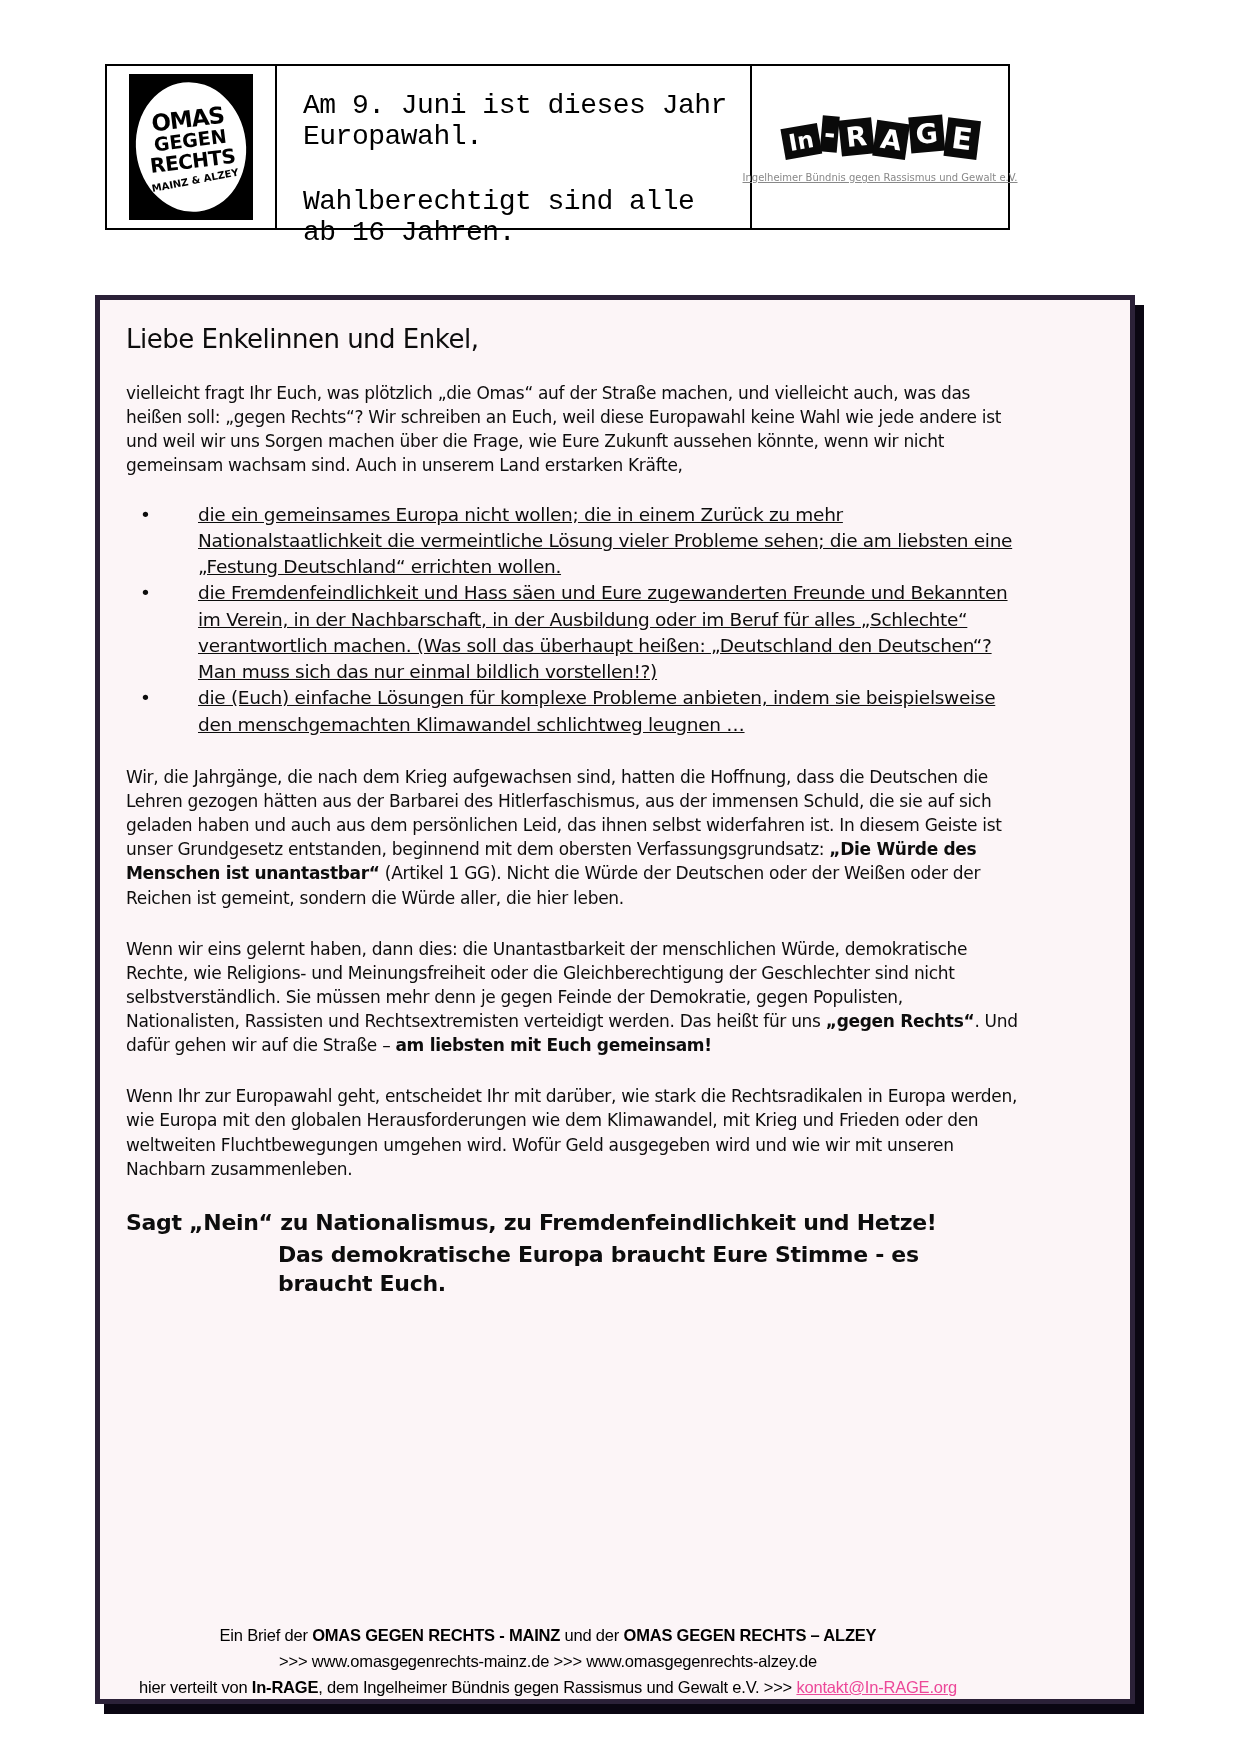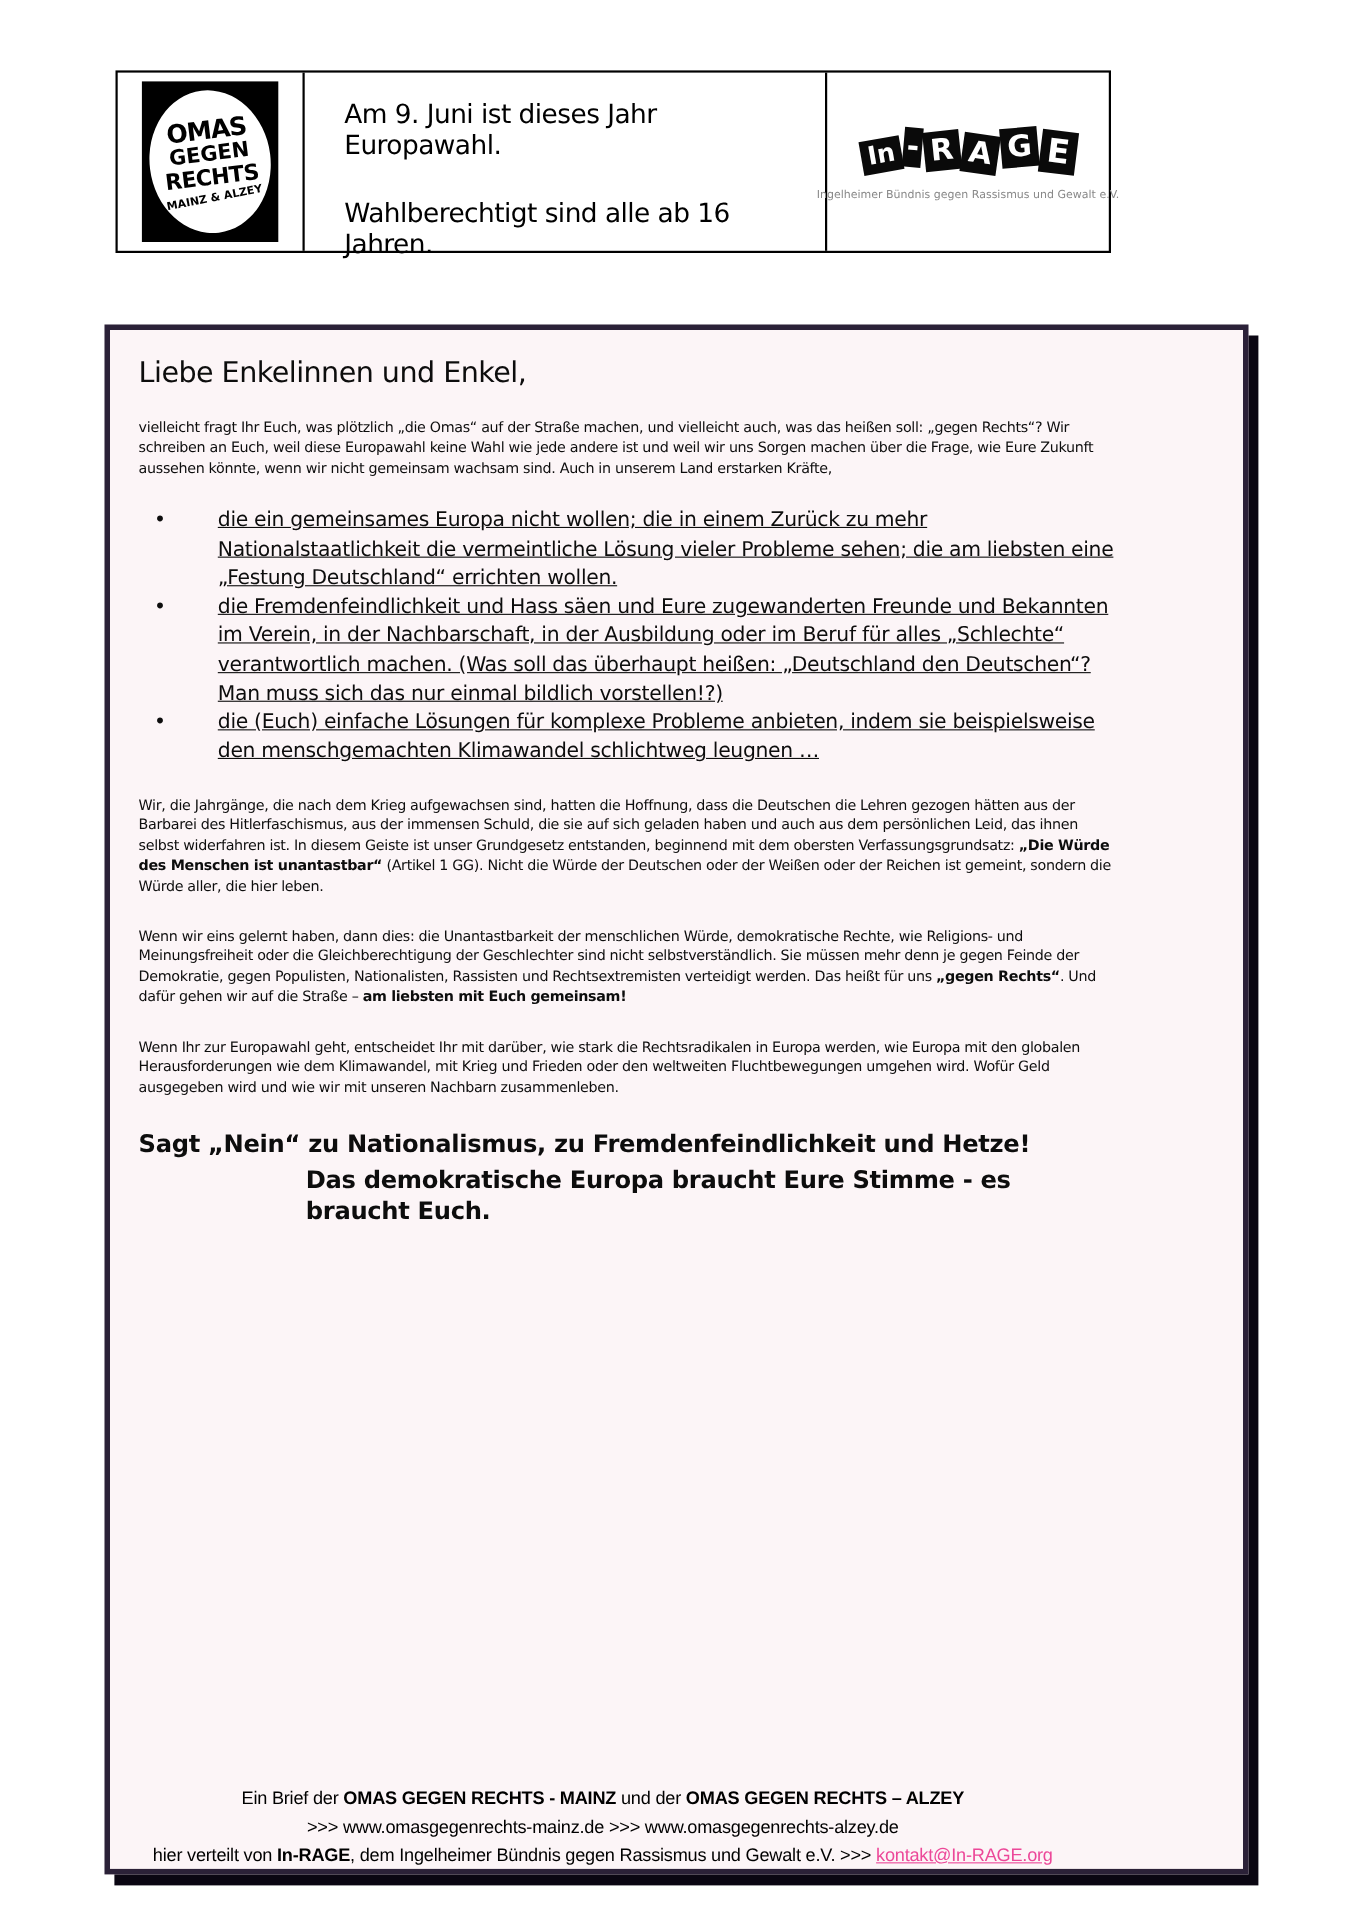--- a/index.html
+++ b/index.html
@@ -21,41 +21,41 @@
   .cell-inrage{width:256px;display:flex;flex-direction:column;align-items:center;justify-content:center;}
 
   .omas-rect{width:124px;height:146px;background:#000;display:flex;align-items:center;justify-content:center;}
   .omas-ellipse{width:110px;height:130px;background:#fff;border-radius:50%;
     transform:rotate(-7deg);display:flex;flex-direction:column;align-items:center;justify-content:center;text-align:center;}
   .omas-l1{font-weight:800;font-size:23px;letter-spacing:-1px;line-height:1.0;}
   .omas-l2{font-weight:700;font-size:19px;line-height:1.05;}
   .omas-l3{font-weight:900;font-size:20px;letter-spacing:-0.5px;line-height:1.05;}
   .omas-l4{font-weight:800;font-size:10px;margin-top:3px;transform:rotate(-4deg);white-space:nowrap;}
 
-  .announce-line{font-size:24px;letter-spacing:-0.5px;margin:0 0 34px 10px;}
+  .announce-line{font-size:28px;letter-spacing:-0.5px;margin:0 0 34px 0;font-family:Liberation Mono, monospace;}
 
   .inrage-tiles{display:flex;align-items:center;margin-top:6px;}
   .tile{background:#0a0a0a;color:#fff;font-weight:800;display:inline-block;
     font-size:27px;padding:3px 6px;margin:0 1px;line-height:1.1;}
   .tile:nth-child(1){transform:rotate(-10deg) translateY(5px);font-size:23px;}
   .tile:nth-child(2){transform:rotate(5deg) translateY(-3px);padding:3px 3px;}
   .tile:nth-child(3){transform:rotate(-6deg) translateY(0);}
   .tile:nth-child(4){transform:rotate(8deg) translateY(3px);}
   .tile:nth-child(5){transform:rotate(-5deg) translateY(-3px);}
   .tile:nth-child(6){transform:rotate(7deg) translateY(2px);font-size:30px;}
-  .inrage-subtitle{font-size:10px;color:#888;margin-top:16px;white-space:nowrap;}
+  .inrage-subtitle{font-size:10px;color:#888;margin-top:16px;white-space:nowrap;text-decoration:underline;}
 
   
   .letter{
     position:absolute;left:95px;top:295px;width:1040px;height:1409px;box-sizing:border-box;
     background:#fcf5f7;border:5px solid #2b2138;box-shadow:9px 10px 0 0 #0a0612;
     padding:14px 112px 20px 26px;color:#0d0d0d;overflow:hidden;
   }
   .salutation{font-size:26px;font-weight:400;letter-spacing:-0.5px;margin:10px 0 0 0;}
-  .letter p.body{font-size:13px;line-height:1.42;letter-spacing:-0.3px;margin:27px 0 0 0;}
+  .letter p.body{font-size:17px;line-height:1.42;letter-spacing:-0.3px;margin:27px 0 0 0;}
   ul.bullets{margin:24px 0 0 0;padding:0;list-style:none;text-decoration:underline;}
   ul.bullets li{font-size:18.5px;line-height:1.42;letter-spacing:-0.3px;padding-left:72px;position:relative;}
   ul.bullets li::before{content:"\2022";position:absolute;left:14px;}
   .closing-line{font-size:22px;font-weight:700;line-height:1.3;letter-spacing:-0.3px;margin:28px 0 0 0;}
   .closing-line.indent{margin-top:4px;padding-left:152px;}
   .b{font-weight:700;text-align:right;}
 
   
   .footer{
     position:absolute;left:0;top:1626px;width:1096px;text-align:center;

